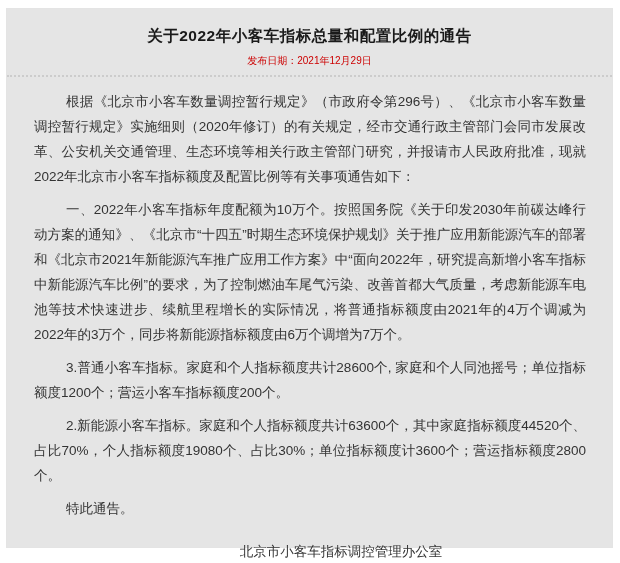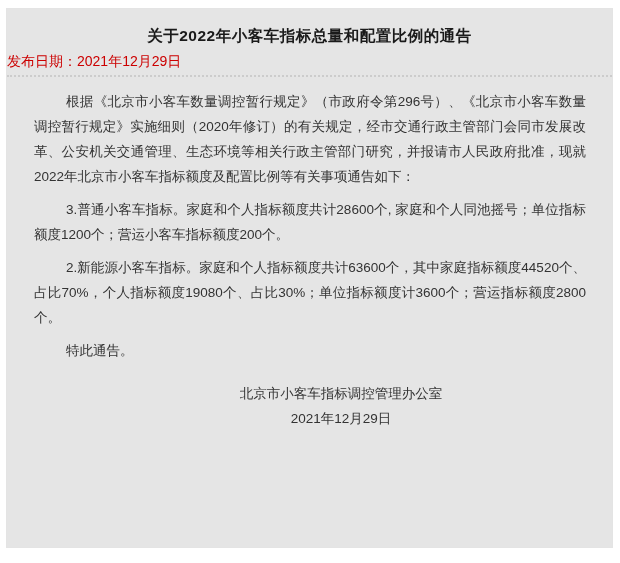--- a/index.html
+++ b/index.html
@@ -25,22 +25,22 @@
     margin: 16px 14px 0 14px;
     text-align: center;
     font-size: 15.5px;
     font-weight: bold;
     color: #1a1a1a;
     line-height: 22px;
     letter-spacing: 0.5px;
   }
   .pubdate {
     margin-top: 7px;
-    text-align: left;
-    font-size: 14px;
+    text-align: center;
+    font-size: 10px;
     color: #cc0000;
     line-height: 14px;
   }
   .divider {
     margin-top: 7px;
     height: 0;
     border-top: 2px dotted #cccccc;
   }
   .body {
     padding: 4px 18px 0 19px;
@@ -67,20 +67,21 @@
 </style>
 </head>
 <body>
 
 <div class="card">
   <h1 class="title">关于2022年小客车指标总量和配置比例的通告</h1>
   <div class="pubdate">发布日期：2021年12月29日</div>
   <div class="divider"></div>
   <div class="body">
     <p>根据《北京市小客车数量调控暂行规定》（市政府令第296号）、《北京市小客车数量调控暂行规定》实施细则（2020年修订）的有关规定，经市交通行政主管部门会同市发展改革、公安机关交通管理、生态环境等相关行政主管部门研究，并报请市人民政府批准，现就2022年北京市小客车指标额度及配置比例等有关事项通告如下：</p>
+    <p>一、2022年小客车指标年度配额为10万个。按照国务院《关于印发2030年前碳达峰行动方案的通知》、《北京市“十四五”时期生态环境保护规划》关于推广应用新能源汽车的部署和《北京市2021年新能源汽车推广应用工作方案》中“面向2022年，研究提高新增小客车指标中新能源汽车比例”的要求，为了控制燃油车尾气污染、改善首都大气质量，考虑新能源车电池等技术快速进步、续航里程增长的实际情况，将普通指标额度由2021年的4万个调减为2022年的3万个，同步将新能源指标额度由6万个调增为7万个。</p>
     <p>3.普通小客车指标。家庭和个人指标额度共计28600个, 家庭和个人同池摇号；单位指标额度1200个；营运小客车指标额度200个。</p>
     <p>2.新能源小客车指标。家庭和个人指标额度共计63600个，其中家庭指标额度44520个、占比70%，个人指标额度19080个、占比30%；单位指标额度计3600个；营运指标额度2800个。</p>
     <p>特此通告。</p>
     <div class="signature">
       <div class="sig-office">北京市小客车指标调控管理办公室</div>
       <div class="sig-date">2021年12月29日</div>
     </div>
   </div>
 </div>
 

